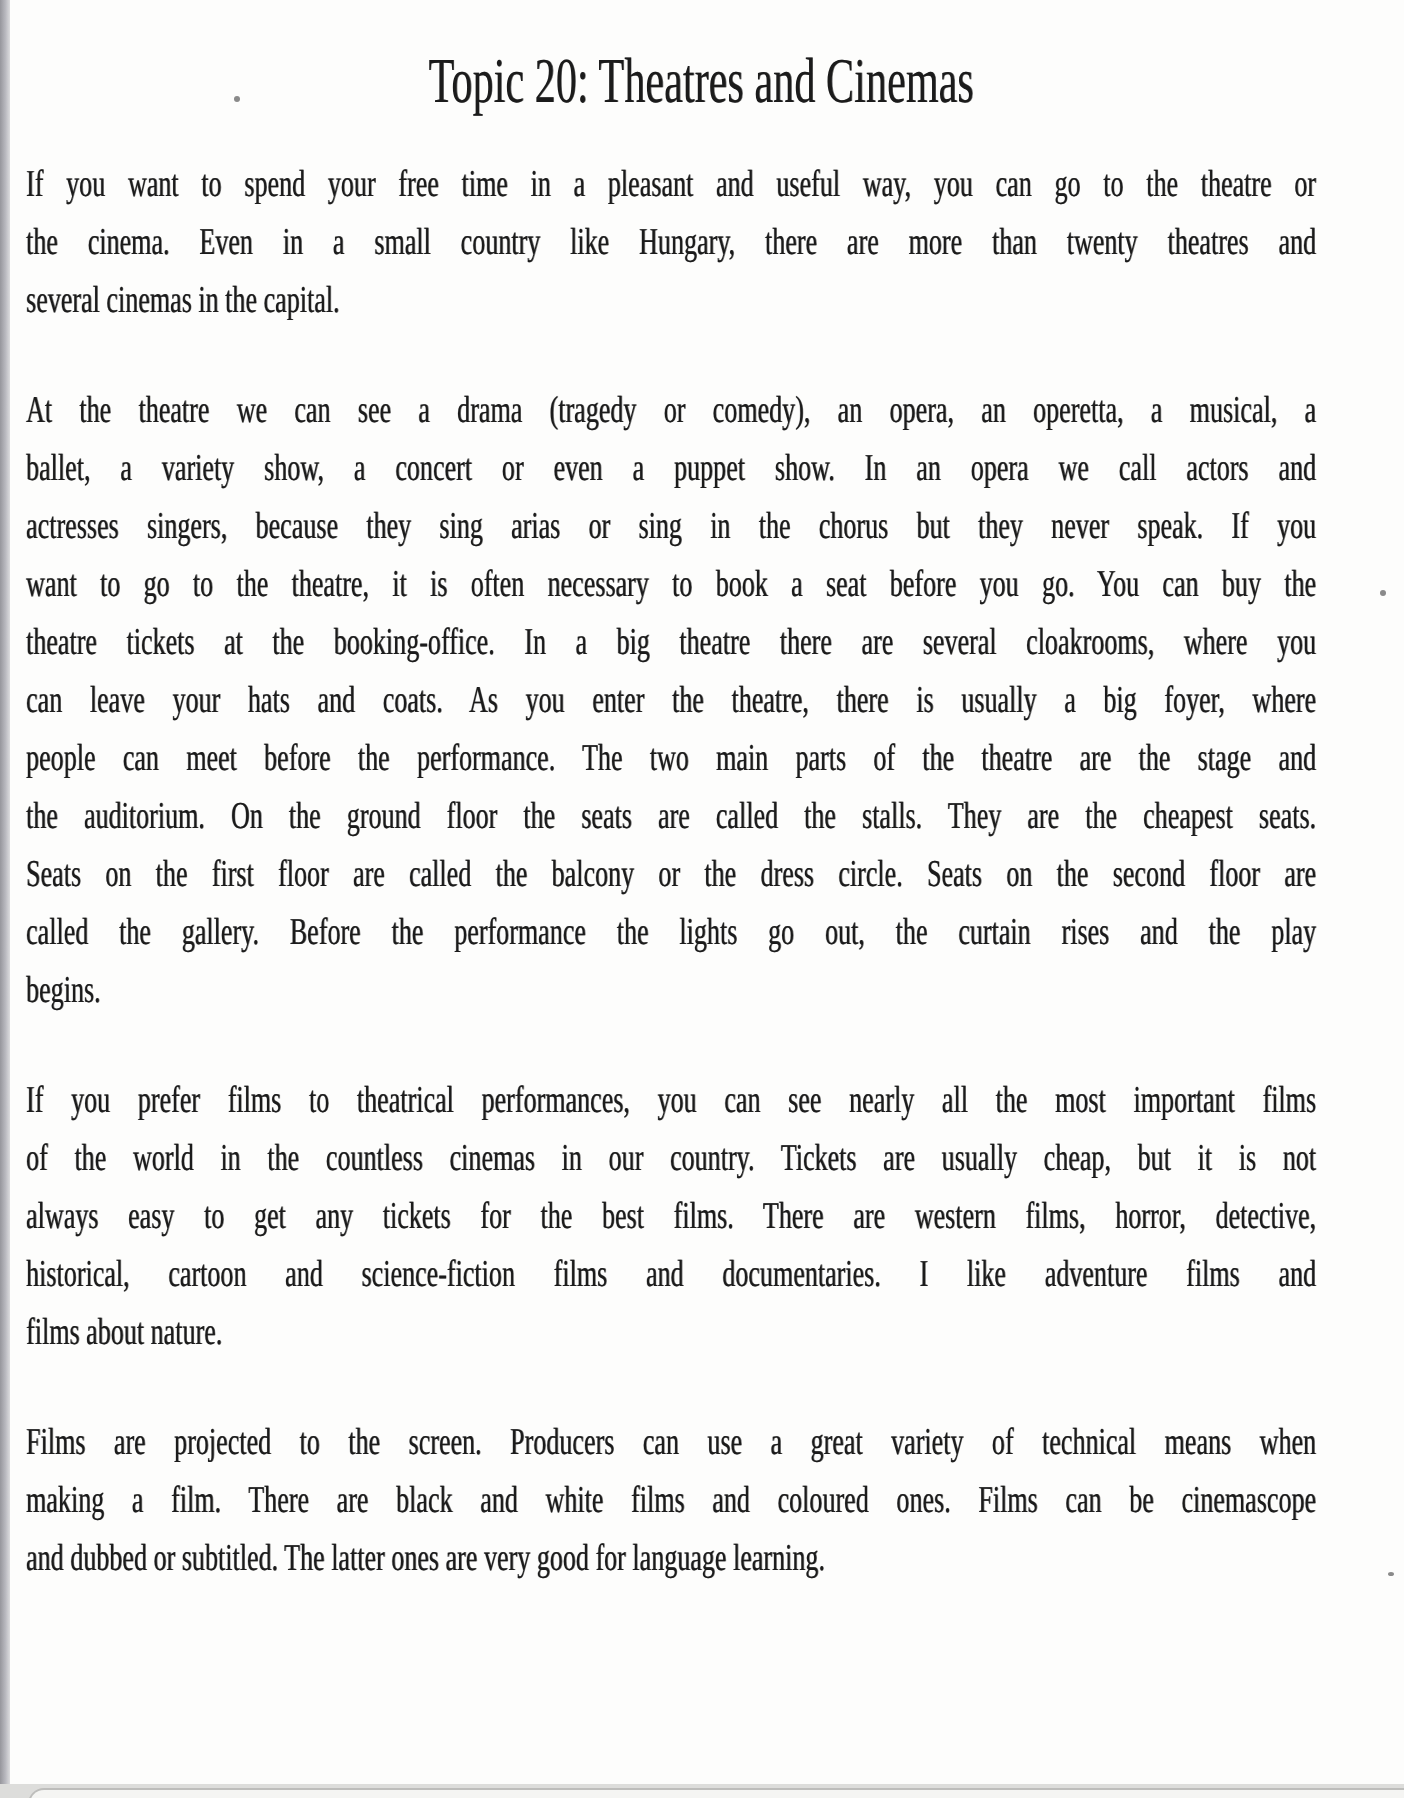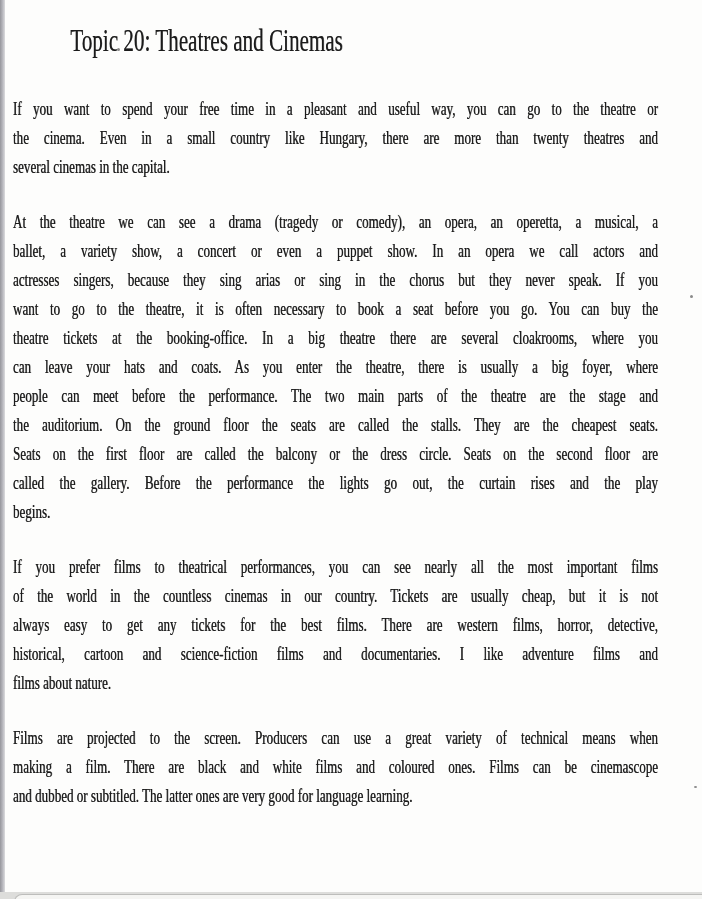--- a/index.html
+++ b/index.html
@@ -41,33 +41,34 @@
     height: 12px;
     background: #f5f5f3;
     border: 1px solid #bdbdbb;
     border-bottom: none;
     border-top-left-radius: 8px;
   }
   .doc-title {
     margin-top: 22px;
     height: 36px;
     line-height: 36px;
+    text-align: center;
     font-size: 32px;
     white-space: nowrap;
   }
   .doc-title span {
     display: inline-block;
     transform: scaleX(0.66);
     transform-origin: center center;
     text-shadow: 0.5px 0 0 rgba(0,0,0,0.55);
   }
   .doc-body {
     position: absolute;
     left: 13px;
-    top: 66px;
+    top: 50px;
     width: 645px;
   }
   .paragraph { margin-top: 26px; }
   .paragraph:first-of-type { margin-top: 28px; }
   .line {
     width: 940px;
     transform: scaleX(0.6862);
     transform-origin: 0 0;
     height: 29px;
     line-height: 29px;

